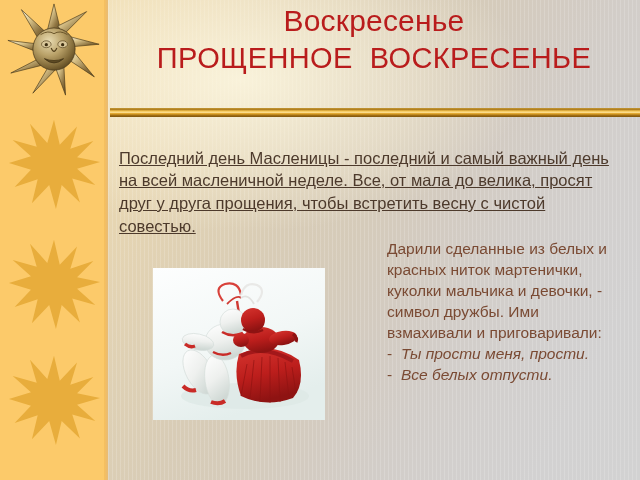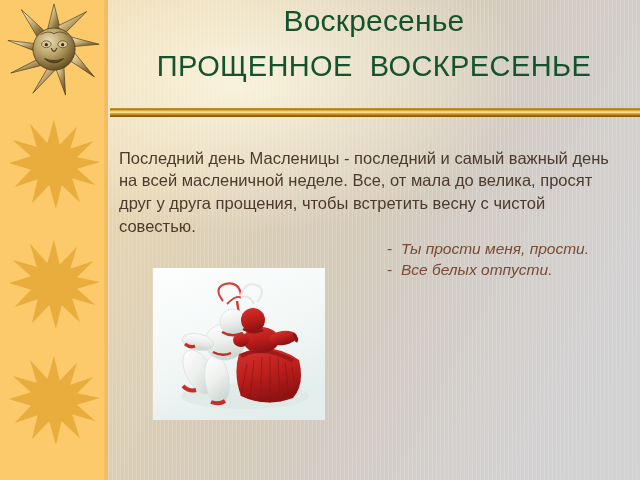--- a/index.html
+++ b/index.html
@@ -95,31 +95,31 @@
   }
   .sun-ornament svg { display: block; width: 100%; height: 100%; }
 
   
   .title-block {
     position: absolute;
     left: 118px;
     top: 4px;
     width: 512px;
     text-align: center;
-    color: #14532d;
+    color: #b91c1c;
     line-height: 1.12;
   }
   .title-line-1 {
     font-size: 30px;
     letter-spacing: 0.2px;
   }
   .title-line-2 {
     font-size: 29px;
     letter-spacing: 0.4px;
-    margin-top: 12px;
+    margin-top: 4px;
     white-space: pre;
   }
 
   
   .divider {
     position: absolute;
     left: 110px;
     top: 108px;
     width: 530px;
     height: 9px;
@@ -135,20 +135,21 @@
 
   
   .main-paragraph {
     position: absolute;
     left: 119px;
     top: 130px;
     width: 500px;
     font-size: 16.5px;
     line-height: 1.38;
     color: #4d3a2c;
+    text-decoration: underline;
   }
 
   
   .photo-frame {
     position: absolute;
     left: 153px;
     top: 268px;
     width: 172px;
     height: 152px;
     background: #fbfdfd;
@@ -326,20 +327,21 @@
         <path d="M90 61 q10 6 20 1" stroke="#8e1312" stroke-width="2.4" fill="none"></path>
 
         <ellipse cx="130" cy="70" rx="14" ry="7" transform="rotate(-8 130 70)" fill="url(#redYarn)"></ellipse>
         <path d="M140 66 q5 4 3 8" stroke="#8e1312" stroke-width="3" fill="none"></path>
         <ellipse cx="88" cy="72" rx="8" ry="7" fill="url(#redYarn)"></ellipse>
       </g>
     </svg>
   </div>
 
   <div class="side-column">
+    <p class="side-paragraph">Дарили сделанные из белых и красных ниток мартенички, куколки мальчика и девочки, - символ дружбы. Ими взмахивали и приговаривали:</p>
     <ul class="bullet-list">
       <li class="bullet-item">
         <span class="bullet-dash">-</span>
         <span class="bullet-text">Ты прости меня, прости.</span>
       </li>
       <li class="bullet-item">
         <span class="bullet-dash">-</span>
         <span class="bullet-text">Все белых отпусти.</span>
       </li>
     </ul>

